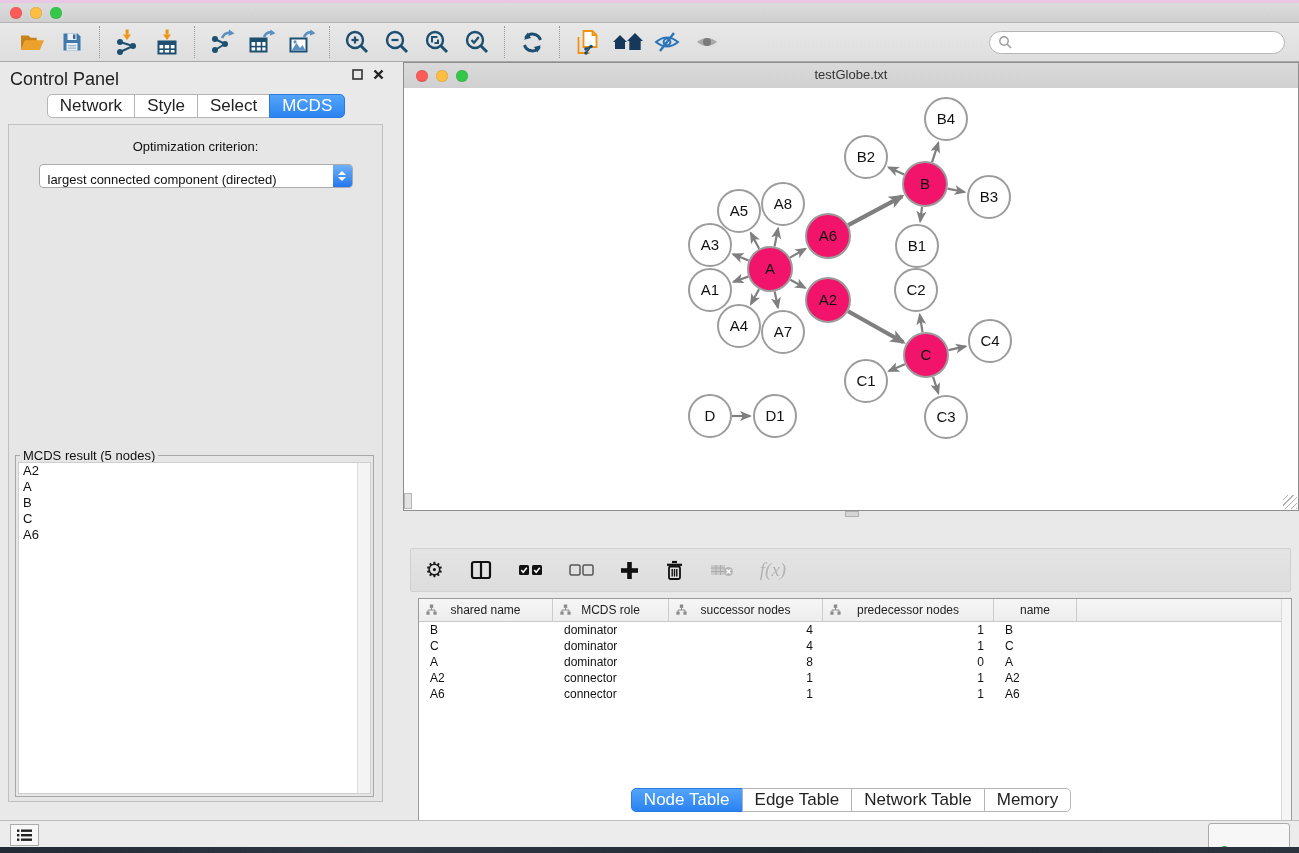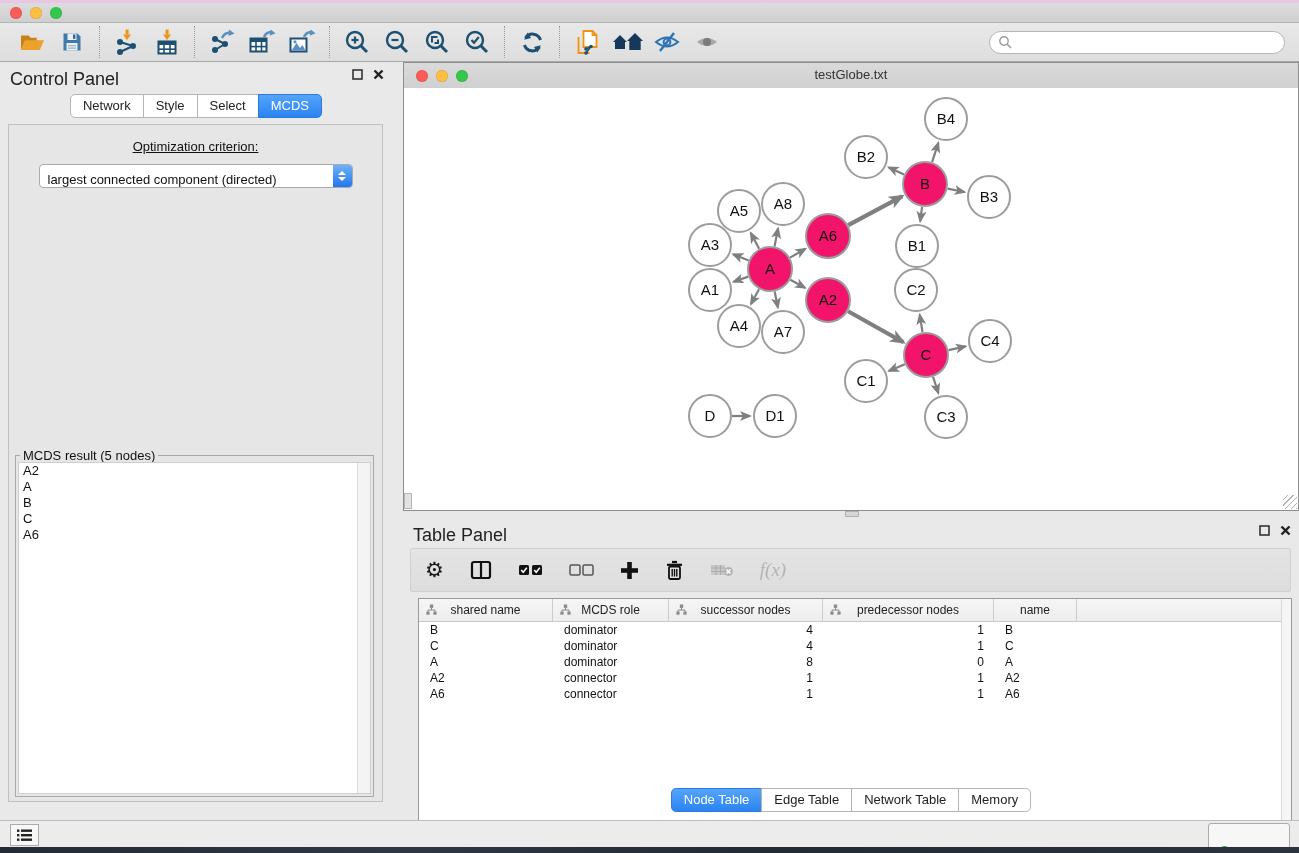--- a/index.html
+++ b/index.html
@@ -22,26 +22,26 @@
   .search-box{width:296px;height:23px;background:#fff;border:1px solid #b5b5b5;border-radius:12px;
               display:flex;align-items:center;padding:0 8px;box-sizing:border-box;margin-right:2px;}
   .search-box input{border:none;outline:none;flex:1;font-size:12px;background:transparent;font-family:"Liberation Sans",sans-serif;}
   
   .control-panel{position:absolute;left:0;top:62px;width:392px;height:748px;background:#e9e9e9;}
   .panel-head{height:28px;position:relative;}
   .panel-head .ph-title{position:absolute;left:10px;top:7px;font-size:18px;color:#222;}
   .ph-icons{position:absolute;right:8px;top:7px;display:flex;gap:10px;align-items:center;}
   .cp-tabs{display:flex;justify-content:center;margin-top:4px;}
   .seg-tab{height:22px;line-height:22px;padding:0 12px;background:#fff;border:1px solid #b5b5b5;margin-left:-1px;
-           font-size:13px;color:#222;cursor:default;}
+           font-size:17px;color:#222;cursor:default;}
   .seg-tab:first-child{border-radius:5px 0 0 5px;margin-left:0;}
   .seg-tab:last-child{border-radius:0 5px 5px 0;}
   .seg-tab.active{background:linear-gradient(#55a4f9,#2a83f2);border-color:#2a7ae0;color:#fff;}
   .cp-body{position:absolute;left:8px;right:9px;top:62px;bottom:8px;border:1px solid #c0c0c0;background:#e6e6e6;}
-  .opt-label{text-align:center;margin-top:14px;font-size:13px;color:#111;text-decoration:underline;}
+  .opt-label{text-align:center;margin-top:14px;font-size:13px;color:#111;}
   .dropdown{position:relative;margin:10px auto 0;width:314px;height:24px;background:#fff;border:1px solid #ababab;
             border-radius:4px;box-sizing:border-box;display:flex;align-items:flex-end;}
   .dropdown .dd-text{flex:1;padding-left:8px;font-size:13px;color:#111;white-space:nowrap;}
   .dd-stepper{width:19px;height:22px;background:linear-gradient(#70b1f8,#2376ee);border-radius:0 3px 3px 0;
               display:flex;flex-direction:column;align-items:center;justify-content:center;gap:2px;}
   .dd-stepper span{display:block;width:0;height:0;border-left:4px solid transparent;border-right:4px solid transparent;}
   .dd-up{border-bottom:4px solid #fff;} .dd-down{border-top:4px solid #fff;}
   .cp-buttons{display:flex;justify-content:center;gap:14px;margin-top:12px;}
   .btn{height:22px;line-height:20px;padding:0 15px;background:linear-gradient(#ffffff,#f1f1f1);
        border:1px solid #b2b2b2;border-radius:4px;font-size:13px;color:#111;cursor:default;}
@@ -390,32 +390,20 @@
             <text x="371" y="333" text-anchor="middle" font-size="15" font-family="&quot;Liberation Sans&quot;, sans-serif" fill="#111111">D1</text>
           </g>
       </svg>
       <div class="left-stub"></div>
       <div class="resize-grip"></div>
     </div>
   </div>
   <div class="net-grip"></div>
 
   <div class="table-panel">
-    <div class="panel-head">
-      <span class="ph-title">Table Panel</span>
-      <span class="ph-icons">
-        <svg width="11" height="11" viewBox="0 0 11 11">
-          <rect x="1" y="1" width="9" height="9" fill="none" stroke="#333" stroke-width="1.6"></rect>
-        </svg>
-        <svg width="11" height="11" viewBox="0 0 11 11">
-          <line x1="1.5" y1="1.5" x2="9.5" y2="9.5" stroke="#222" stroke-width="2.4"></line>
-          <line x1="9.5" y1="1.5" x2="1.5" y2="9.5" stroke="#222" stroke-width="2.4"></line>
-        </svg>
-      </span>
-    </div>
 
     <div class="tp-toolbar">
       <div class="tp-icon">
         <span class="gear-glyph">⚙</span>
       </div>
       <div class="tp-icon">
         <svg width="22" height="20" viewBox="0 0 22 20">
           <rect x="2" y="2" width="18" height="16" rx="2" fill="none" stroke="#111" stroke-width="2.2"></rect>
           <line x1="11" y1="2" x2="11" y2="18" stroke="#111" stroke-width="2.2"></line>
         </svg>

